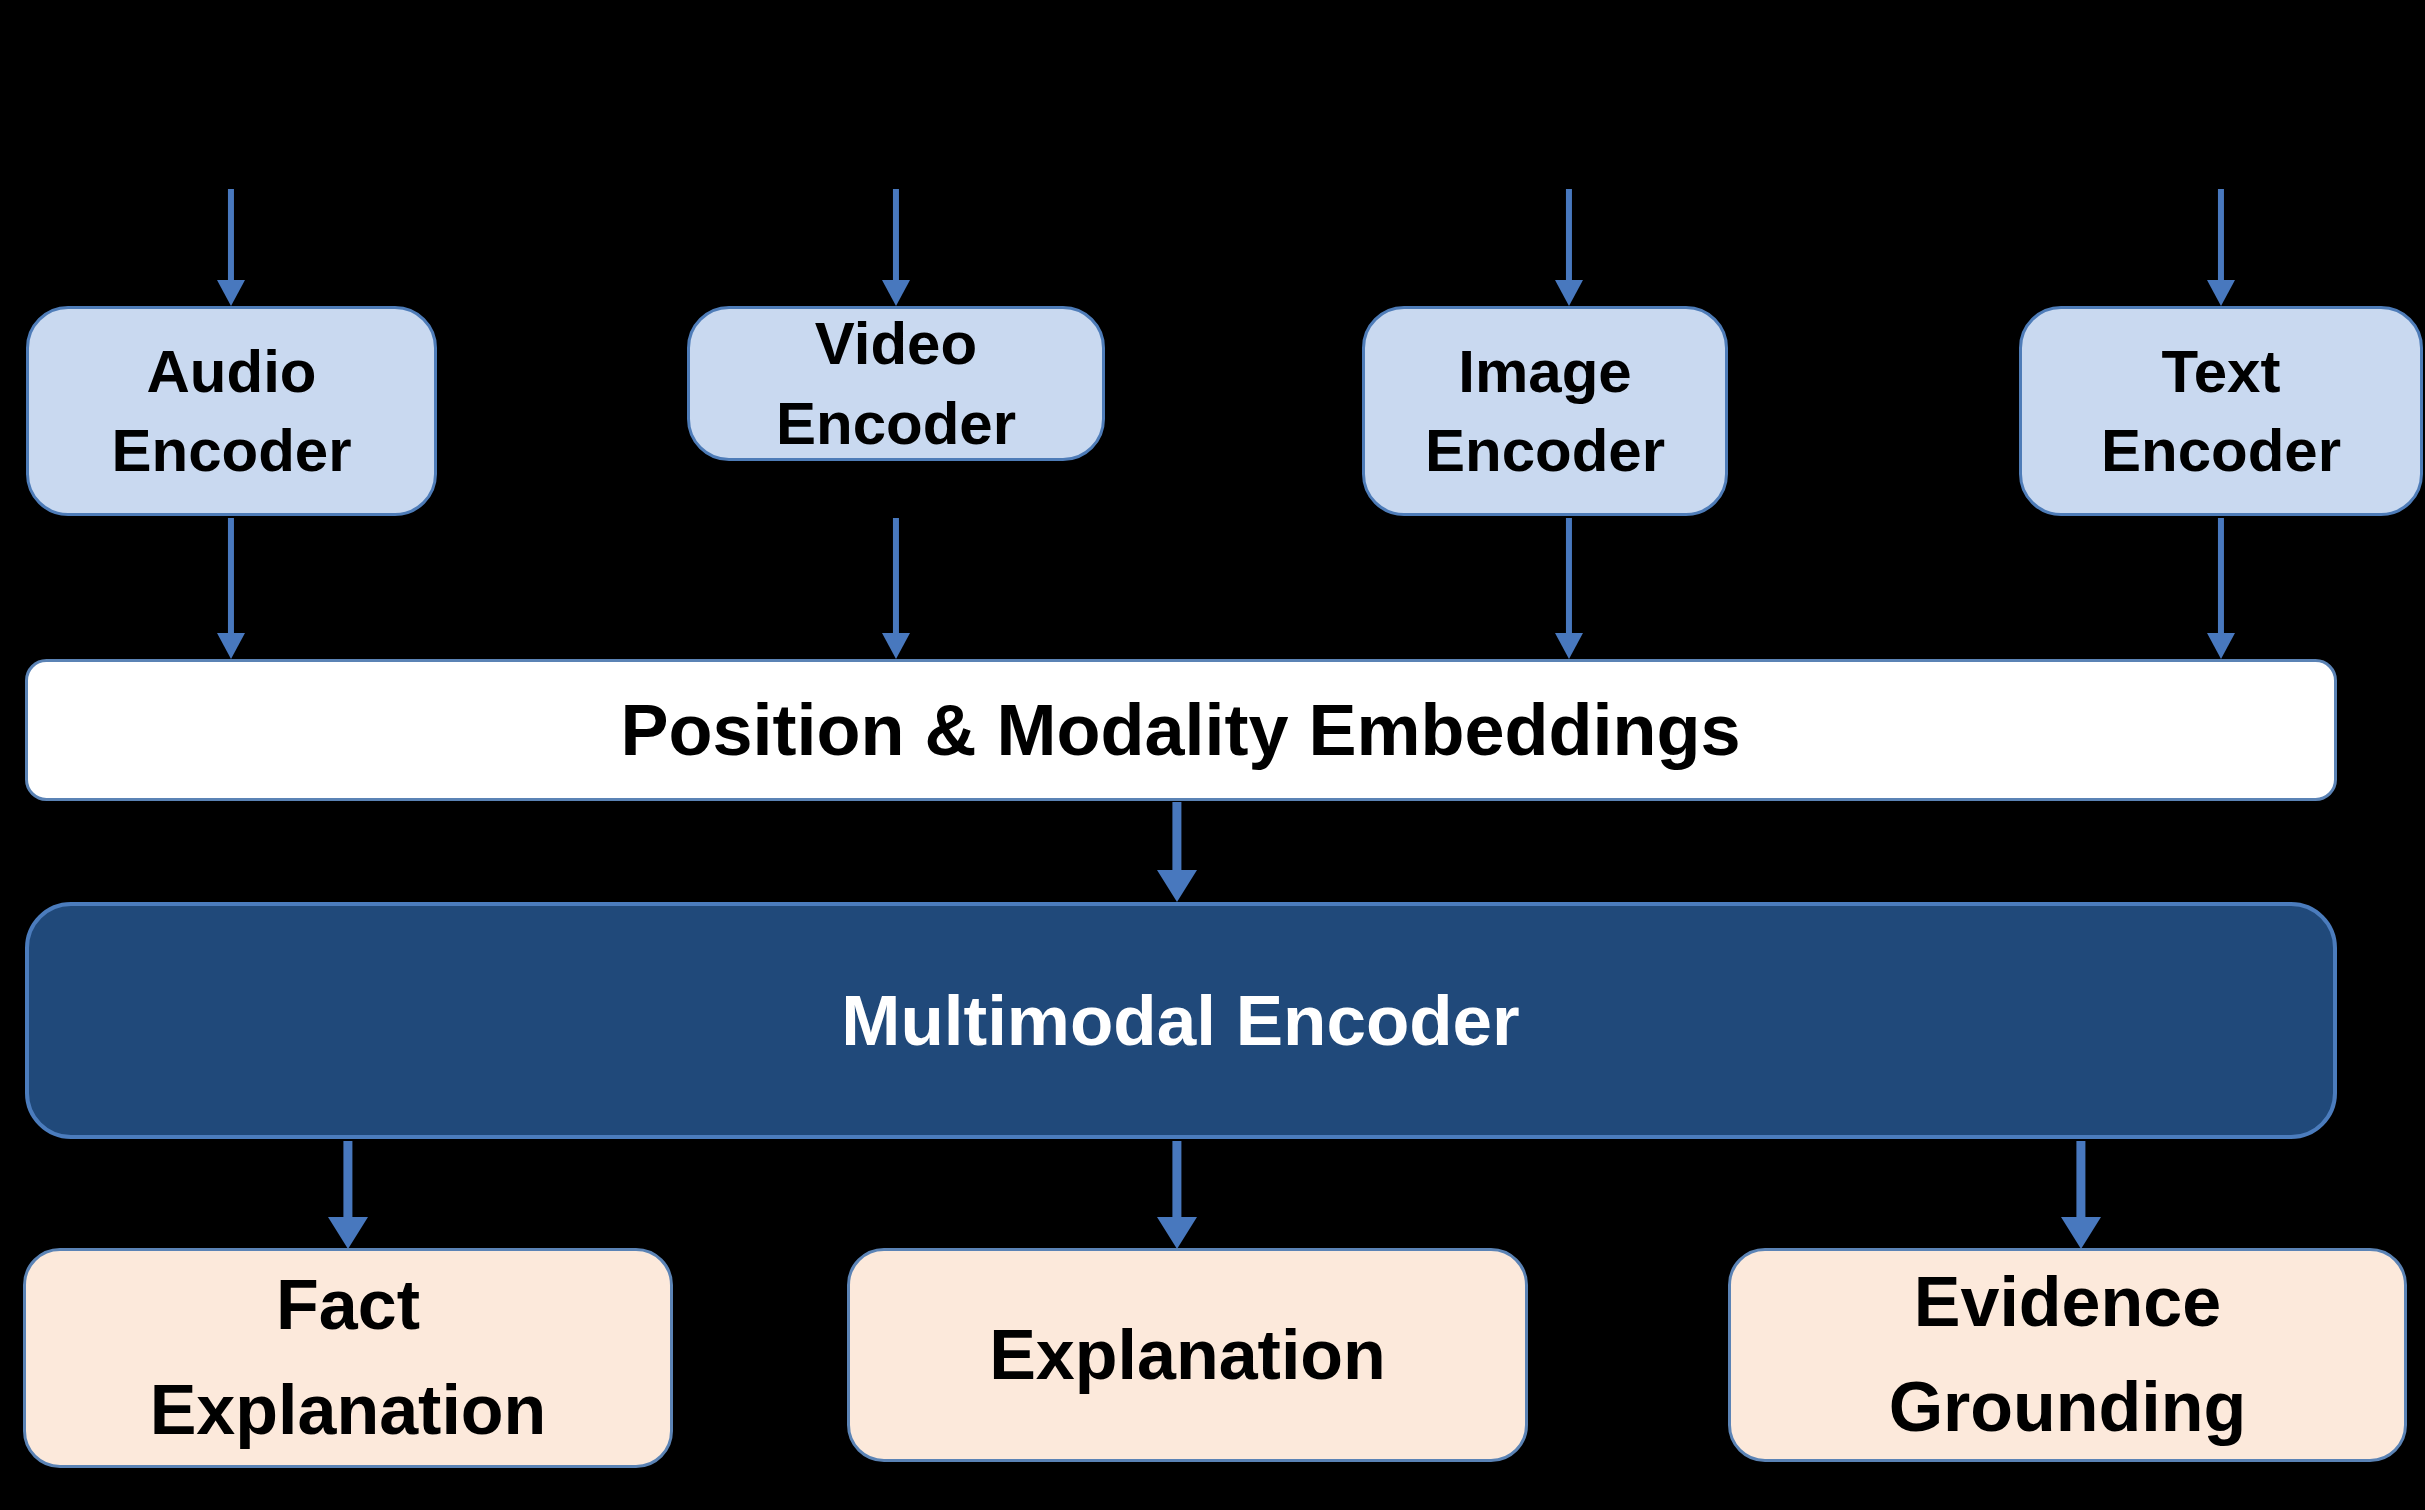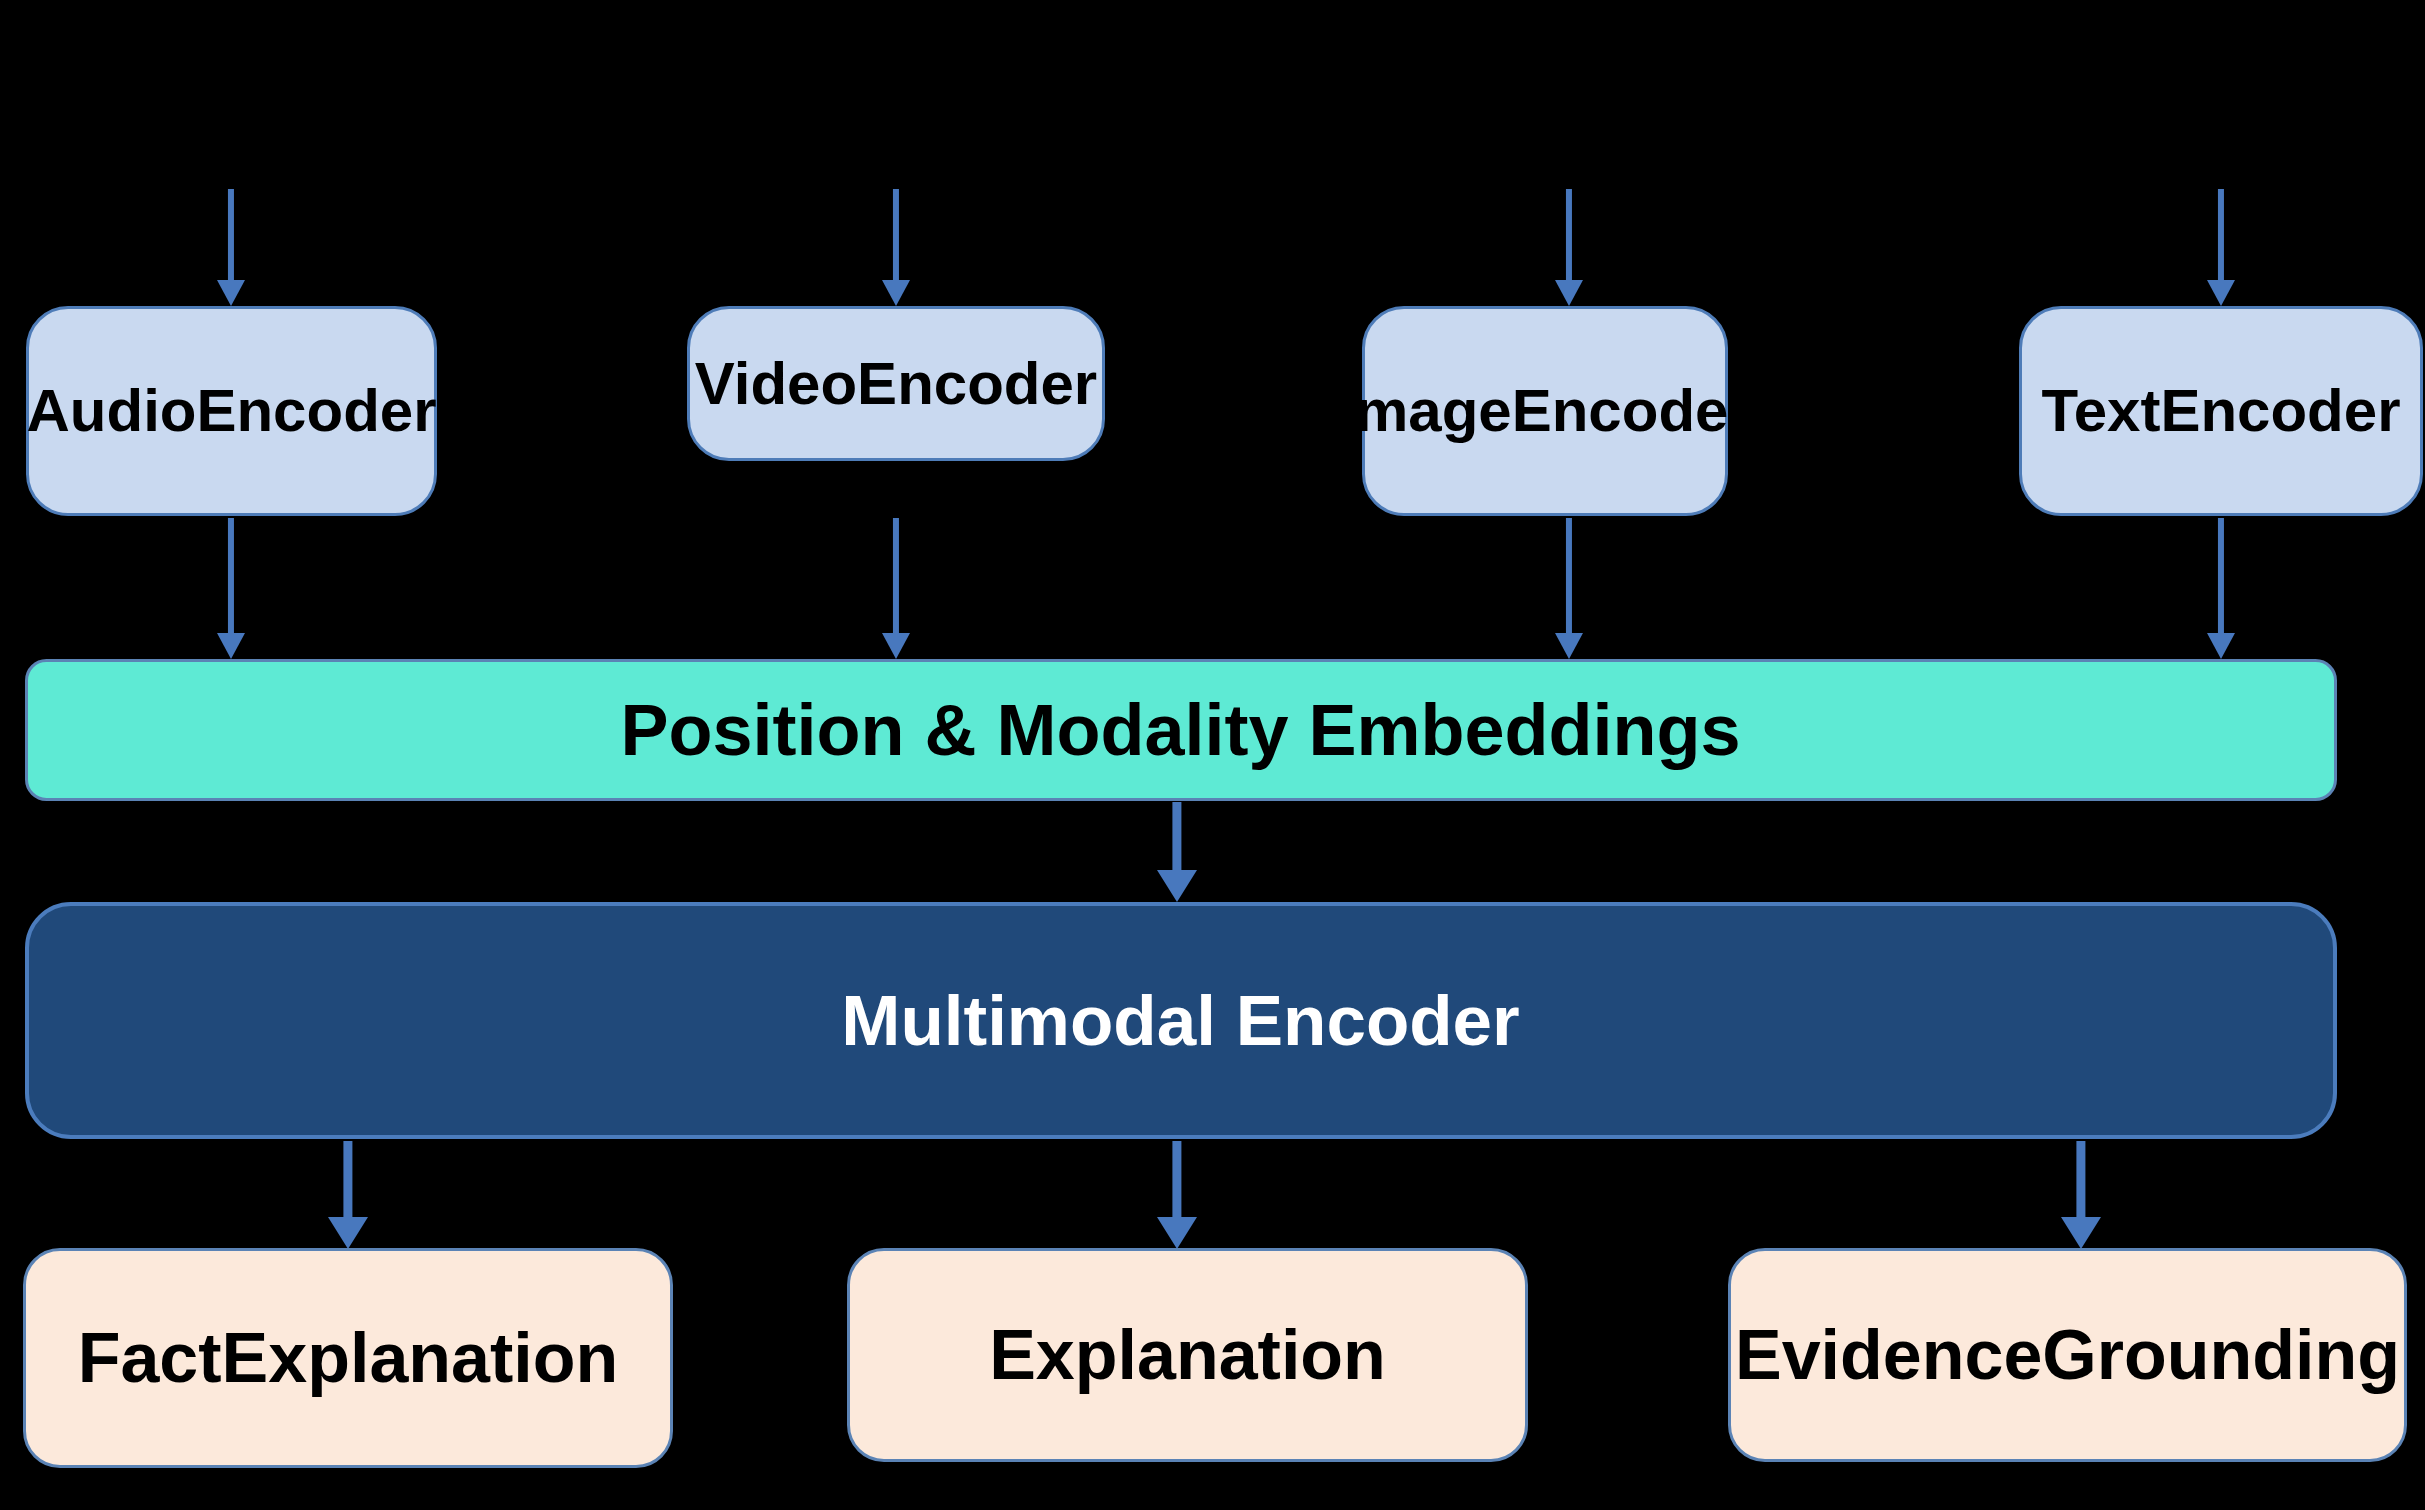--- a/index.html
+++ b/index.html
@@ -6,37 +6,37 @@
   html,body { width:2426px; height:1511px; background:#000000; overflow:hidden; }
   #canvas {
     position:absolute; left:0; top:0; width:2426px; height:1511px;
     background:#000000;
     font-family:"Liberation Sans", sans-serif;
     font-weight:bold;
   }
 
   .node {
     position:absolute;
-    display:flex; 
+    display:flex; flex-direction:column;
     align-items:center; justify-content:center;
     text-align:center;
   }
   .line { display:block; }
   .line:empty { display:none; }
 
   .encoder {
     background:#C9D9F0;
     border:3.8px solid #4E7CB8;
     border-radius:42px;
     color:#000000;
     font-size:60px;
     line-height:1.32;
   }
   .band {
-    background:#5eead4;
+    background:#ffffff;
     border:3.1px solid #5B83B5;
     border-radius:21.4px;
     color:#000000;
     font-size:72px;
   }
   .mm {
     background:#20497A;
     border:4.6px solid #4B7CBD;
     border-radius:46px;
     color:#FFFFFF;

